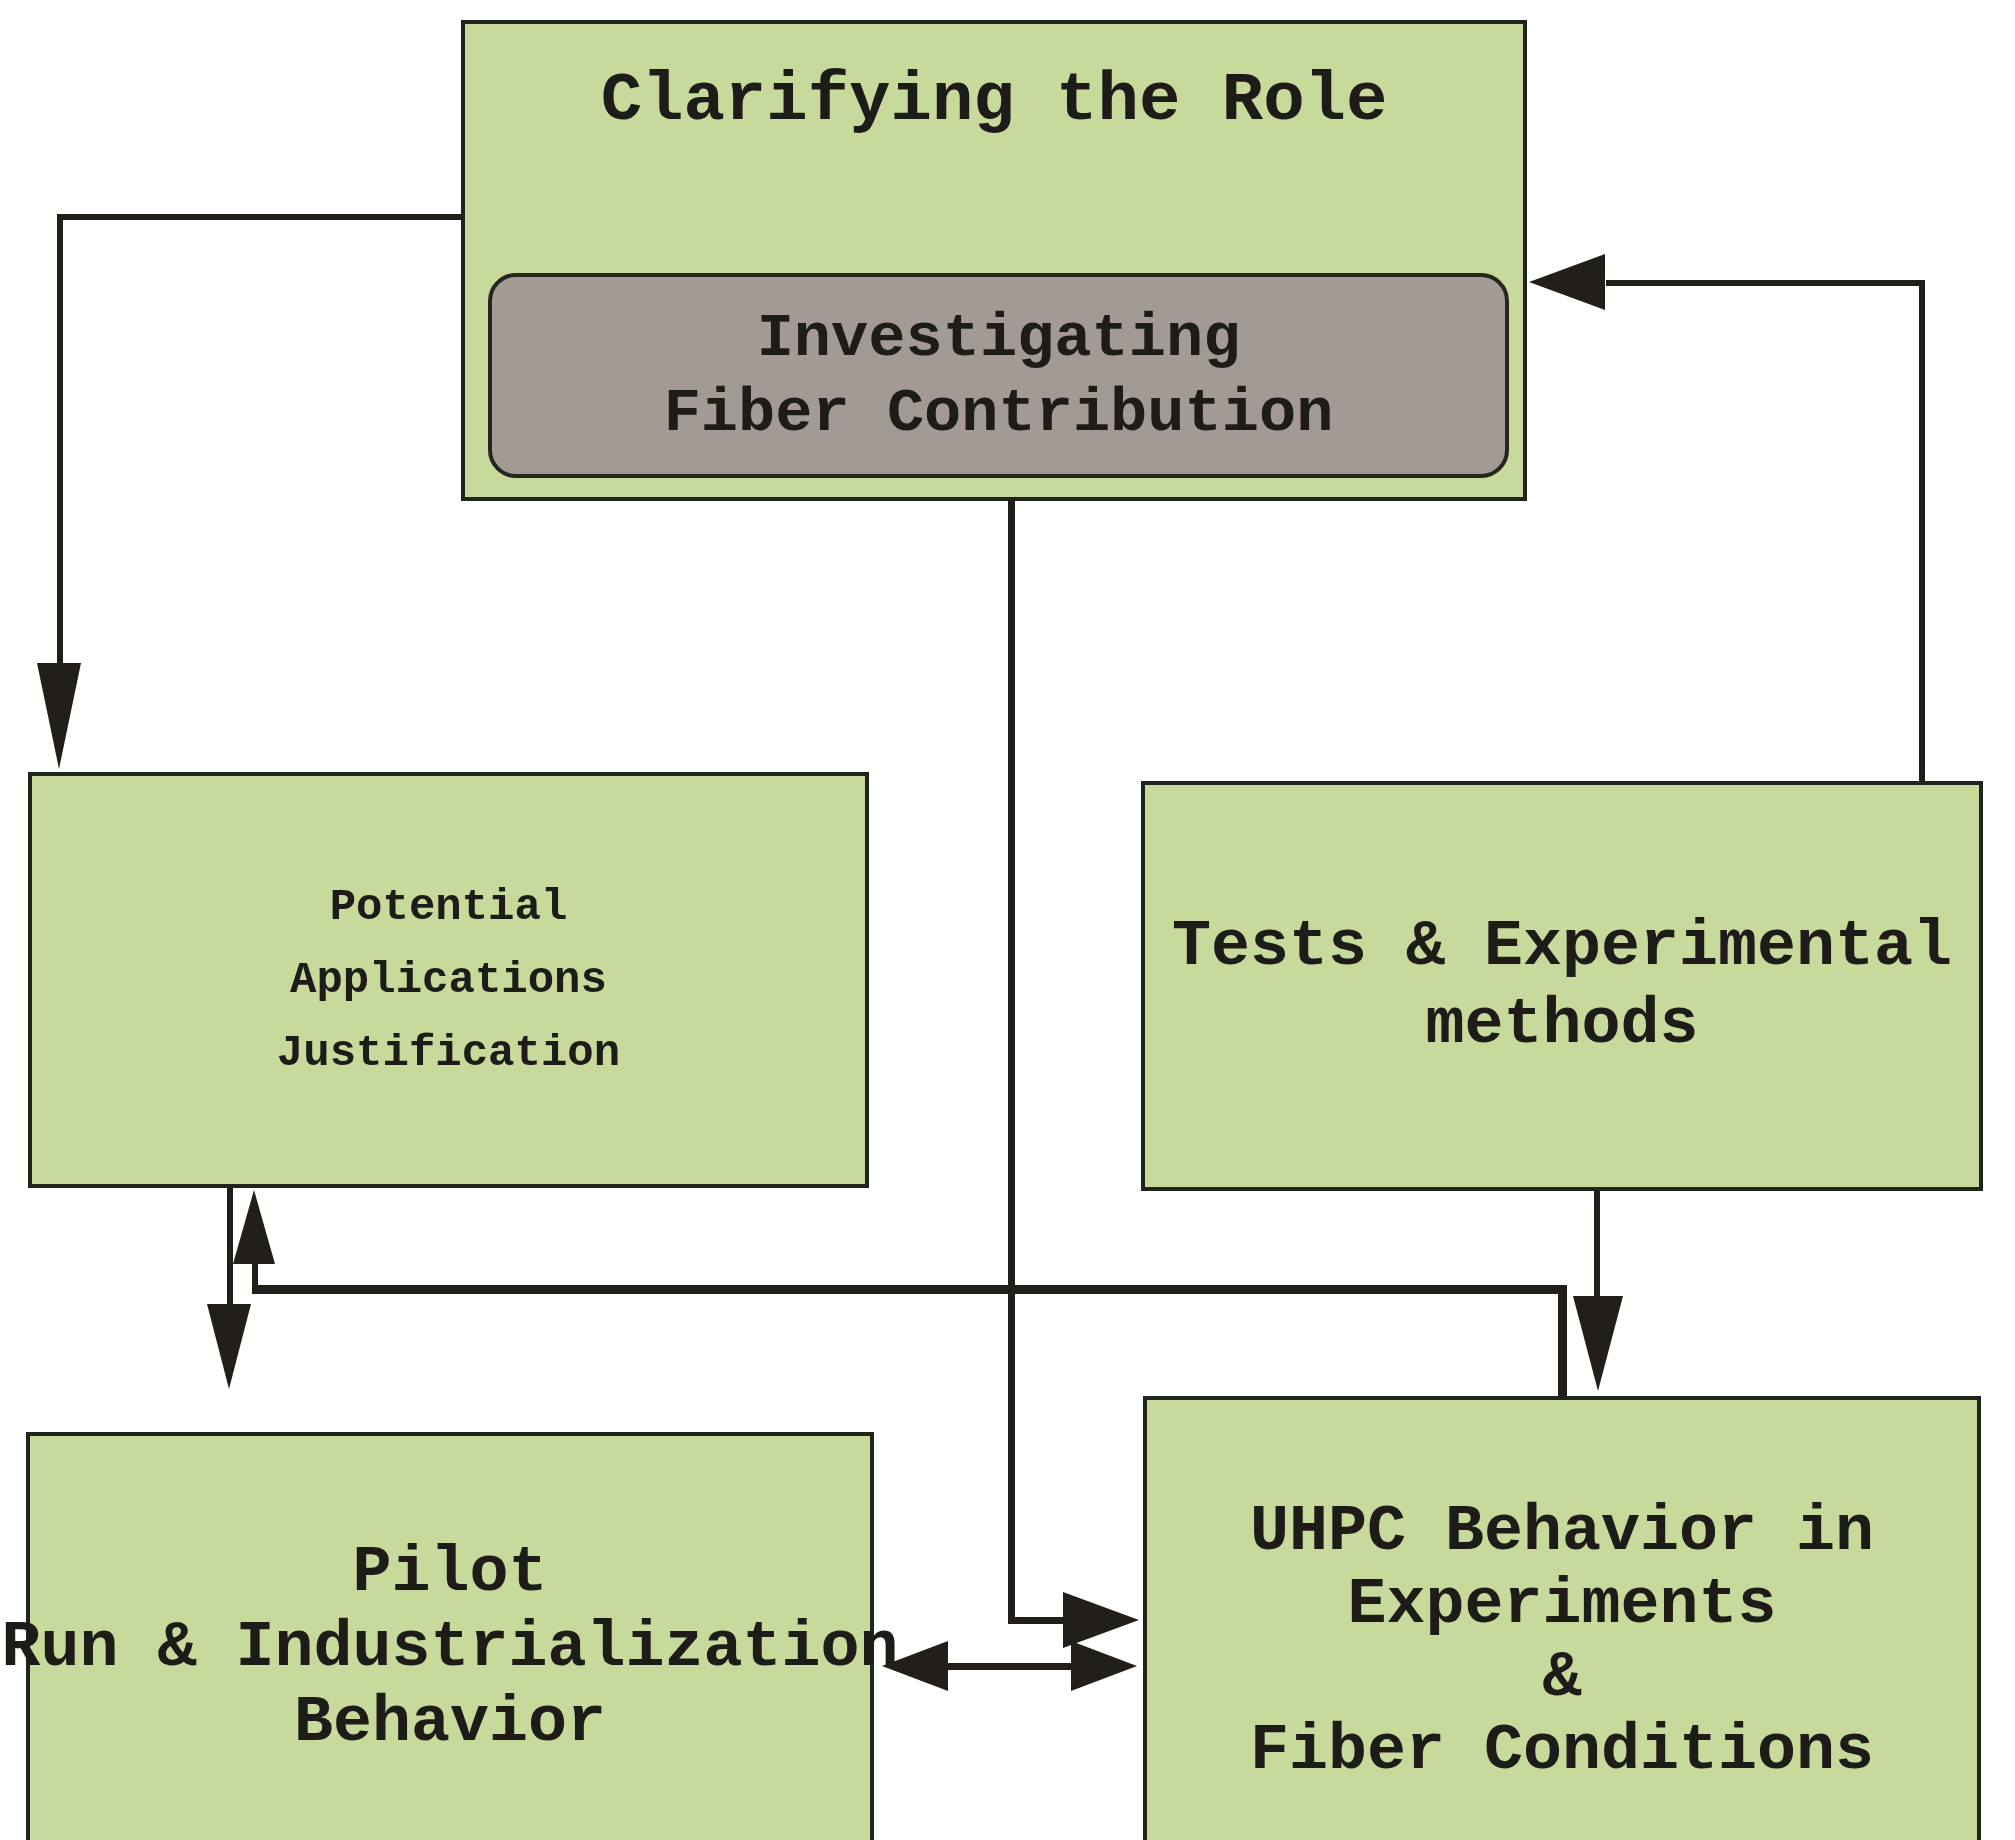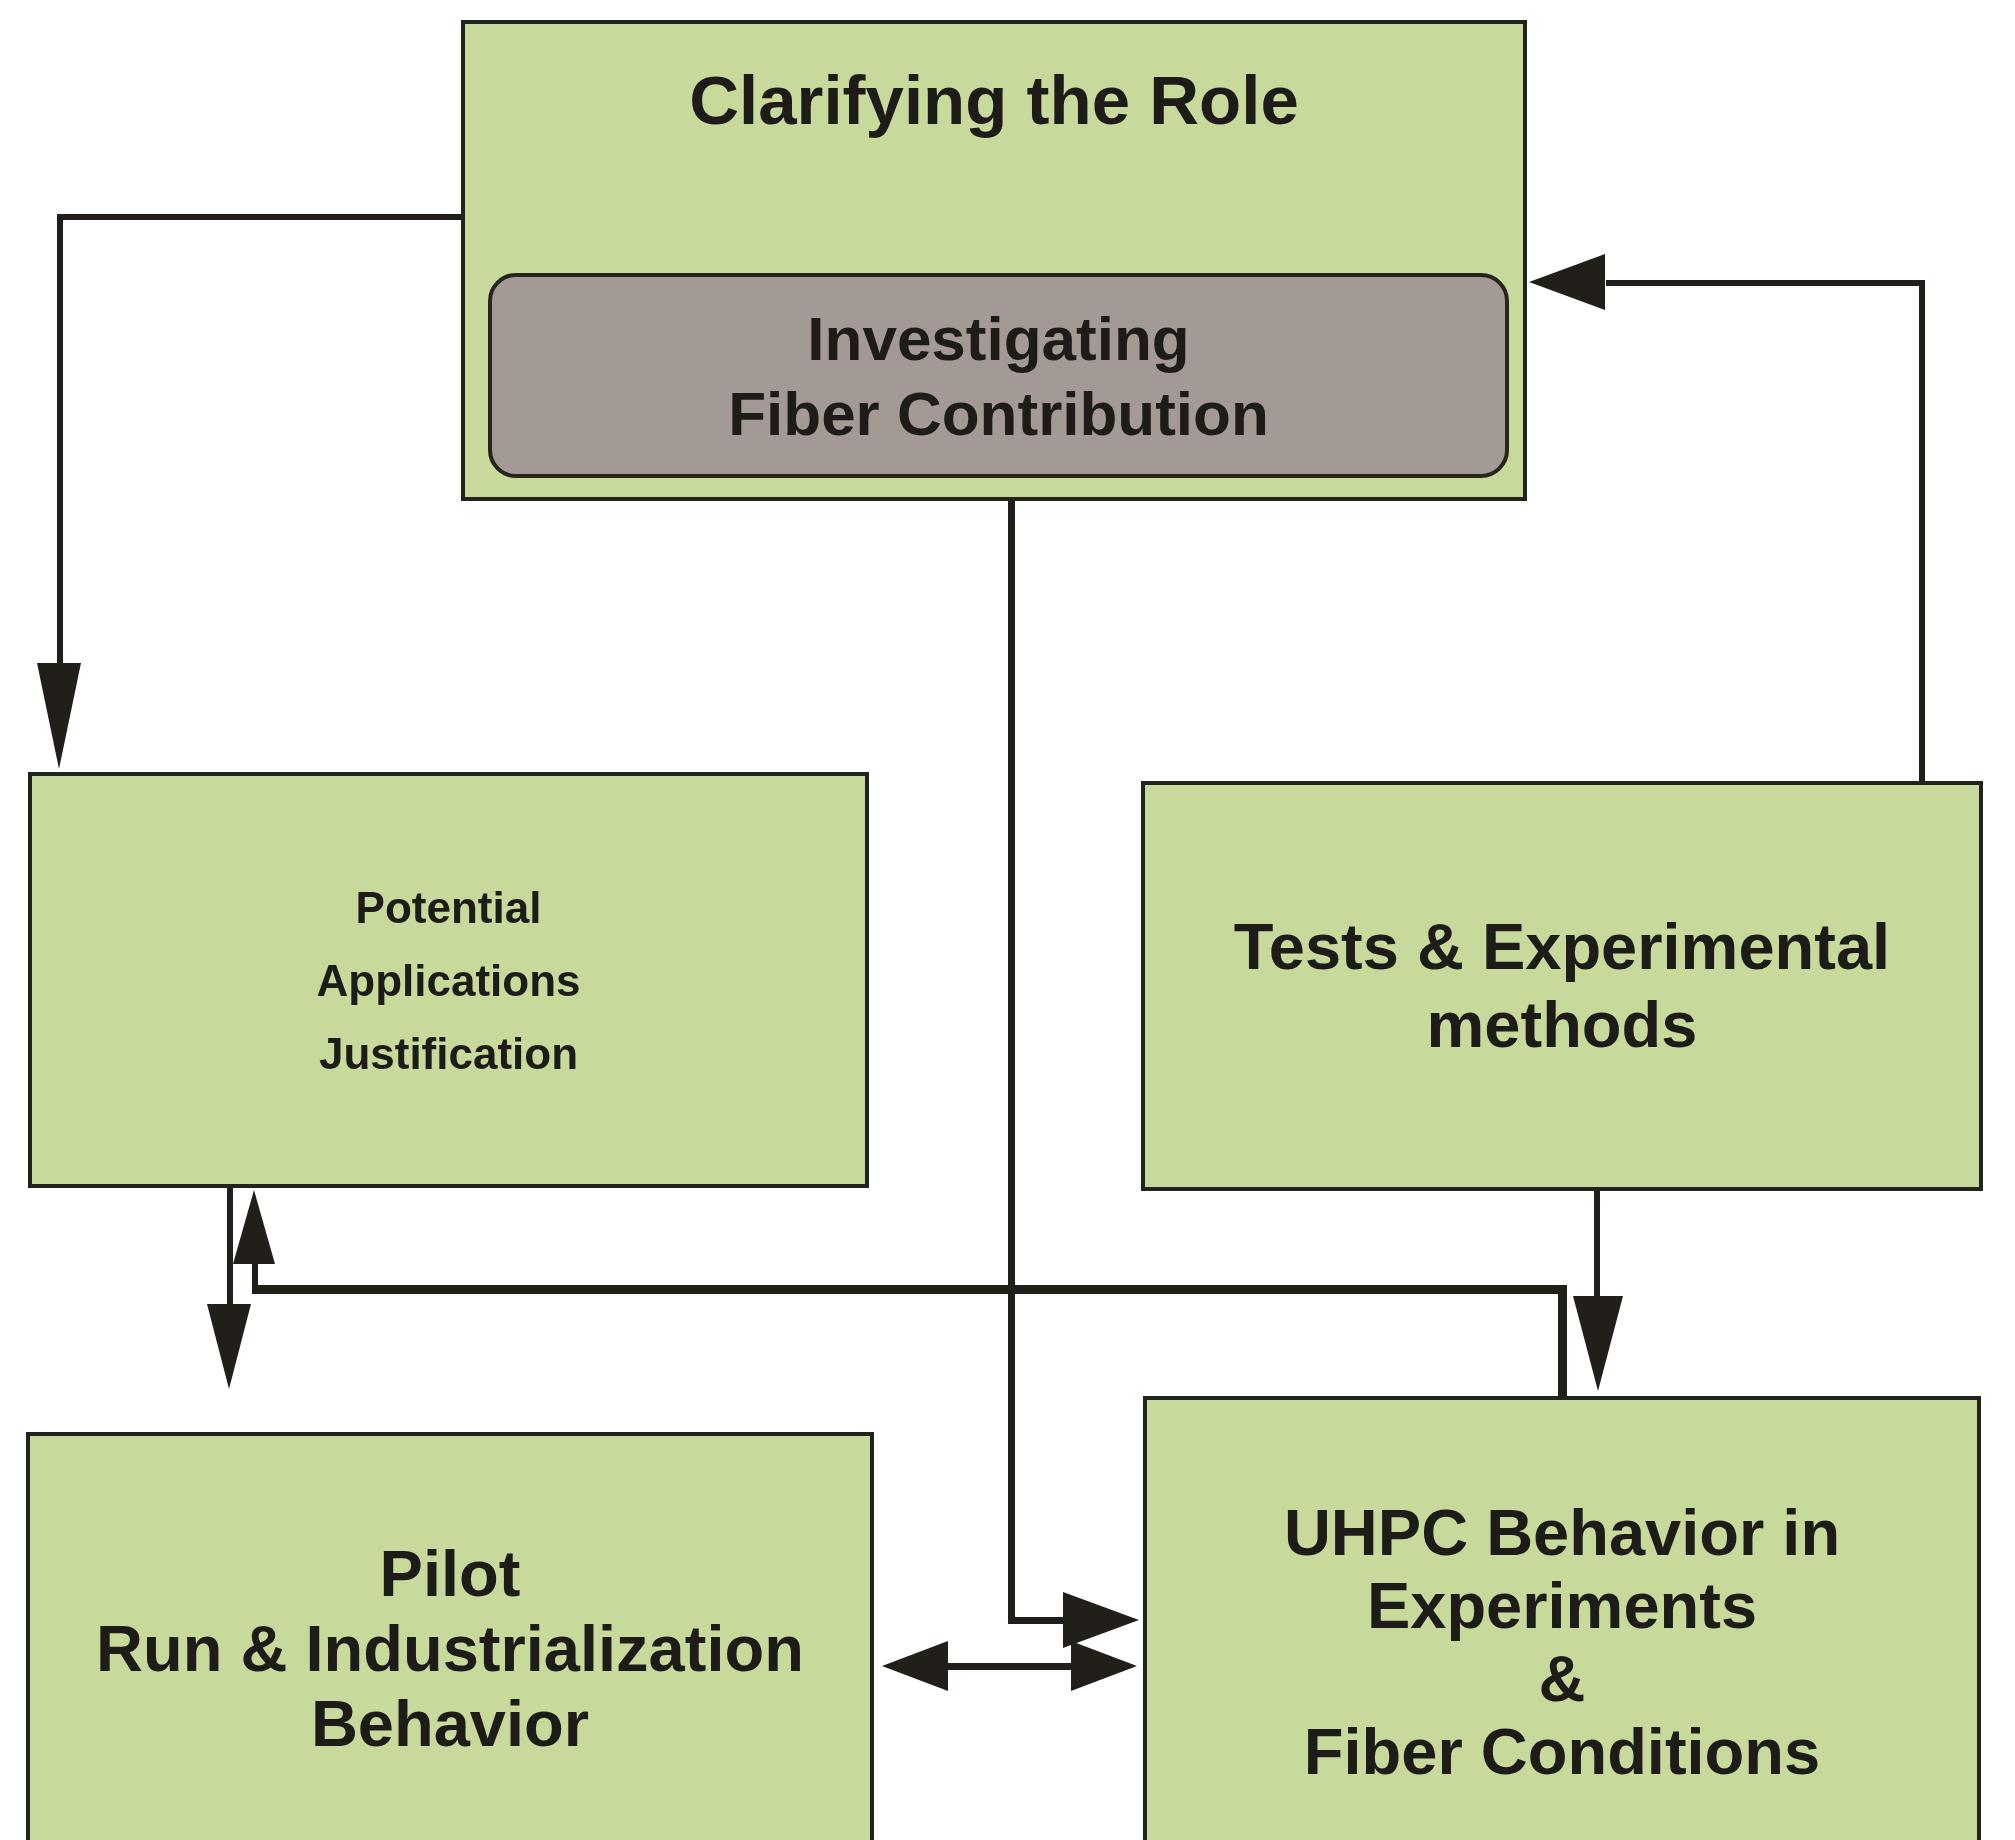--- a/index.html
+++ b/index.html
@@ -11,21 +11,21 @@
     --text:#1d1c19;
     --background:#ffffff;
   }
   html,body{margin:0;padding:0;}
   body{background:var(--background);}
   .canvas{
     position:relative;
     width:2015px;
     height:1840px;
     background:var(--background);
-    font-family:Liberation Sans, sans-serif;
+    font-family:Liberation Mono, monospace;
     color:var(--text);
     overflow:hidden;
   }
   .gbox{
     position:absolute;
     background:var(--box-fill);
     border:4.2px solid var(--box-border);
     box-sizing:border-box;
     display:flex;
     flex-direction:column;

